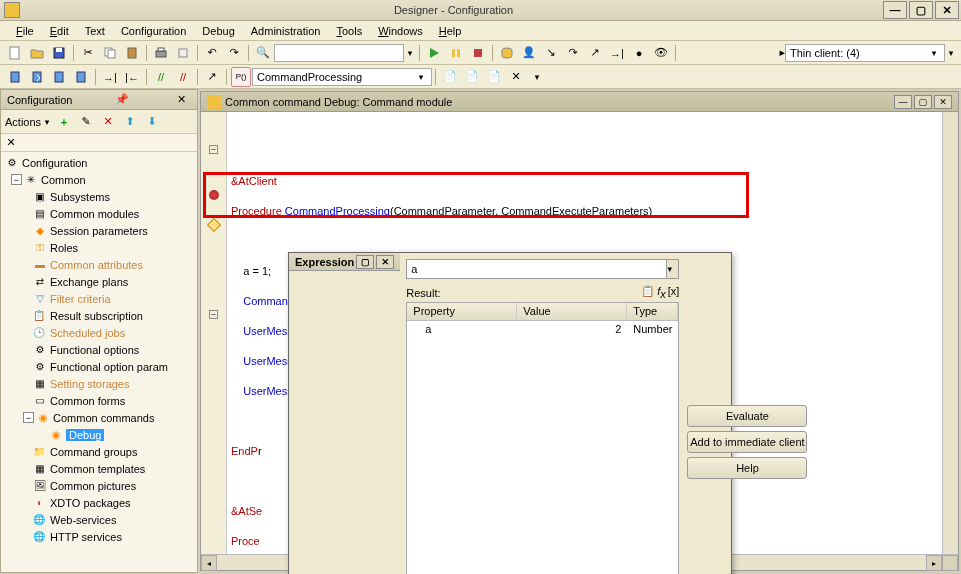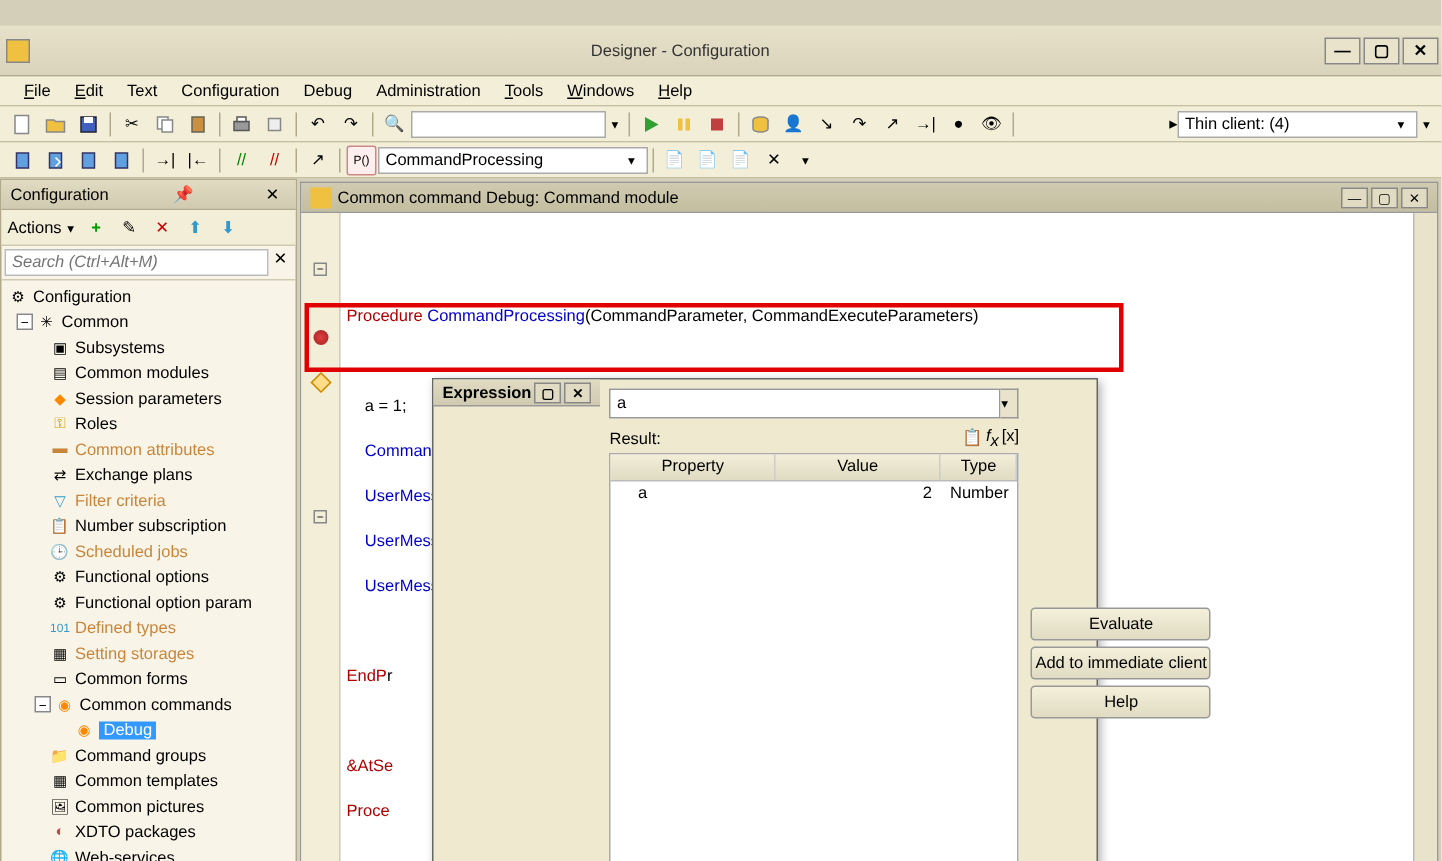--- a/index.html
+++ b/index.html
@@ -1,19 +1,19 @@
 <!DOCTYPE html>
 <html><head>
   <meta charset="utf-8">
   <style>
     * { box-sizing: border-box; font-family: Tahoma, sans-serif; font-size: 11px; }
     body { margin: 0; background: #d4cfb8; width: 961px; height: 574px; overflow: hidden; }
     
     
-    .titlebar { height: 34px; background: linear-gradient(#e6e1c8, #d8d3ba); display: flex; align-items: center; border-bottom: 1px solid #b0a98c; margin-top: 17px; }
+    .titlebar { height: 21px; background: linear-gradient(#e6e1c8, #d8d3ba); display: flex; align-items: center; border-bottom: 1px solid #b0a98c; }
     .titlebar-icon { width: 16px; height: 16px; margin: 0 4px; background: #f0c040; border: 1px solid #888; }
     .titlebar-title { flex: 1; text-align: center; color: #333; }
     .titlebar-buttons { display: flex; }
     .titlebar-btn { width: 24px; height: 18px; border: 1px solid #888; margin-right: 2px; display: flex; align-items: center; justify-content: center; background: #e8e3ca; cursor: pointer; font-weight: bold; }
     
     
     .menubar { height: 20px; background: #f2eed8; display: flex; align-items: center; padding: 0 8px; border-bottom: 1px solid #c4bfa0; }
     .menu-item { padding: 2px 8px; cursor: pointer; }
     .menu-item u { text-decoration: underline; }
     
@@ -75,21 +75,21 @@
     .expr-win-buttons { margin-left: auto; display: flex; }
     .expr-body { flex: 1; padding: 6px; display: flex; }
     .expr-left { flex: 1; display: flex; flex-direction: column; margin-right: 8px; }
     .expr-label { margin-bottom: 2px; }
     .expr-input-row { display: flex; margin-bottom: 6px; }
     .expr-input { flex: 1; height: 20px; border: 1px solid #999; background: white; padding: 0 4px; }
     .expr-result-head { display: flex; align-items: center; margin-bottom: 2px; }
     .expr-result-icons { margin-left: auto; display: flex; gap: 2px; }
     .expr-table { flex: 1; border: 1px solid #aaa; background: white; display: flex; flex-direction: column; }
     .expr-table-head { display: flex; background: linear-gradient(#f2eed8, #e0dbc2); border-bottom: 1px solid #bbb; height: 18px; }
-    .expr-th { padding: 2px 6px; border-right: 1px solid #ccc; text-align: center; }
+    .expr-th { padding: 2px 6px; border-right: 1px solid #ccc; }
     .expr-table-body { flex: 1; }
     .expr-tr { display: flex; height: 18px; }
     .expr-td { padding: 2px 6px; }
     .expr-table-sb { height: 16px; background: #e8e3ca; border-top: 1px solid #bbb; display: flex; }
     .expr-right { width: 120px; display: flex; flex-direction: column; gap: 4px; padding-top: 12px; justify-content: center; }
     .expr-btn { height: 22px; border: 1px solid #999; background: linear-gradient(#f4f0da, #e0dbc2); border-radius: 3px; cursor: pointer; display: flex; align-items: center; justify-content: center; }
     
     
     .ic { width: 14px; height: 14px; display: inline-block; }
   </style>
@@ -262,21 +262,20 @@
     <div class="config-toolbar">
       <span>Actions</span>
       <span class="drop-arrow">▾</span>
       <div class="tool-btn" style="color:#090;font-weight:bold">+</div>
       <div class="tool-btn">✎</div>
       <div class="tool-btn" style="color:#c00">✕</div>
       <div class="tool-btn" style="color:#39c">⬆</div>
       <div class="tool-btn" style="color:#39c">⬇</div>
     </div>
     <div class="config-search">
-      <input placeholder="Search (Ctrl+Alt+M)" style="">
       <span style="width:16px;text-align:center;cursor:pointer">✕</span>
     </div>
     <div class="config-tree">
       <div class="tree-item">
         <span class="tree-icon">⚙</span>
         <span class="tree-label">Configuration</span>
       </div>
       <div class="tree-item" style="padding-left:8px">
         <span class="tree-expander">−</span>
         <span class="tree-icon">✳</span>
@@ -305,37 +304,33 @@
       <div class="tree-item" style="padding-left:30px">
           <span class="tree-icon">⇄</span>
           <span class="tree-label">Exchange plans</span>
         </div>
       <div class="tree-item" style="padding-left:30px">
           <span class="tree-icon" style="color:#39c">▽</span>
           <span class="tree-label orange-text">Filter criteria</span>
         </div>
       <div class="tree-item" style="padding-left:30px">
           <span class="tree-icon">📋</span>
-          <span class="tree-label">Number subscription</span>
+          <span class="tree-label">Result subscription</span>
         </div>
       <div class="tree-item" style="padding-left:30px">
           <span class="tree-icon">🕒</span>
           <span class="tree-label orange-text">Scheduled jobs</span>
         </div>
       <div class="tree-item" style="padding-left:30px">
           <span class="tree-icon">⚙</span>
           <span class="tree-label">Functional options</span>
         </div>
       <div class="tree-item" style="padding-left:30px">
           <span class="tree-icon">⚙</span>
           <span class="tree-label">Functional option param</span>
-        </div>
-      <div class="tree-item" style="padding-left:30px">
-          <span class="tree-icon" style="color:#39c;font-size:8px">101</span>
-          <span class="tree-label orange-text">Defined types</span>
         </div>
       <div class="tree-item" style="padding-left:30px">
           <span class="tree-icon">▦</span>
           <span class="tree-label orange-text">Setting storages</span>
         </div>
       <div class="tree-item" style="padding-left:30px">
           <span class="tree-icon">▭</span>
           <span class="tree-label">Common forms</span>
         </div>
       <div class="tree-item" style="padding-left:20px">
@@ -408,20 +403,21 @@
         <div class="gutter-row">
             <span class="fold-mark">−</span>
           </div>
         <div class="gutter-row"></div>
         <div class="gutter-row"></div>
         <div class="gutter-row"></div>
       </div>
       <div class="code-text">
 <div class="hl-box" style="left:-24px; top:60px; width:546px; height:46px"></div>
 <div class="code-line"></div>
+<div class="code-line"><span class="kw-red">&amp;AtClient</span></div>
 <div class="code-line"><span class="kw-red">Procedure</span> <span class="kw-blue">CommandProcessing</span><span>(CommandParameter, CommandExecuteParameters)</span></div>
 <div class="code-line"></div>
 <div class="code-line">    <span>a = 1;</span></div>
 <div class="code-line">    <span class="kw-blue">CommandProcessingAtServer</span><span>(</span><span class="cursor-hl">a</span><span>);</span></div>
 <div class="code-line">    <span class="kw-blue">UserMessage = </span><span class="kw-red">New</span><span class="kw-blue"> UserMessage;</span></div>
 <div class="code-line">    <span class="kw-blue">UserMessage.Text = </span><span class="kw-func">TrimAll</span><span>(a);</span></div>
 <div class="code-line">    <span class="kw-blue">UserMessage.Message();</span></div>
 <div class="code-line"></div>
 <div class="code-line"><span class="kw-red">EndP</span><span>r</span></div>
 <div class="code-line"></div>

